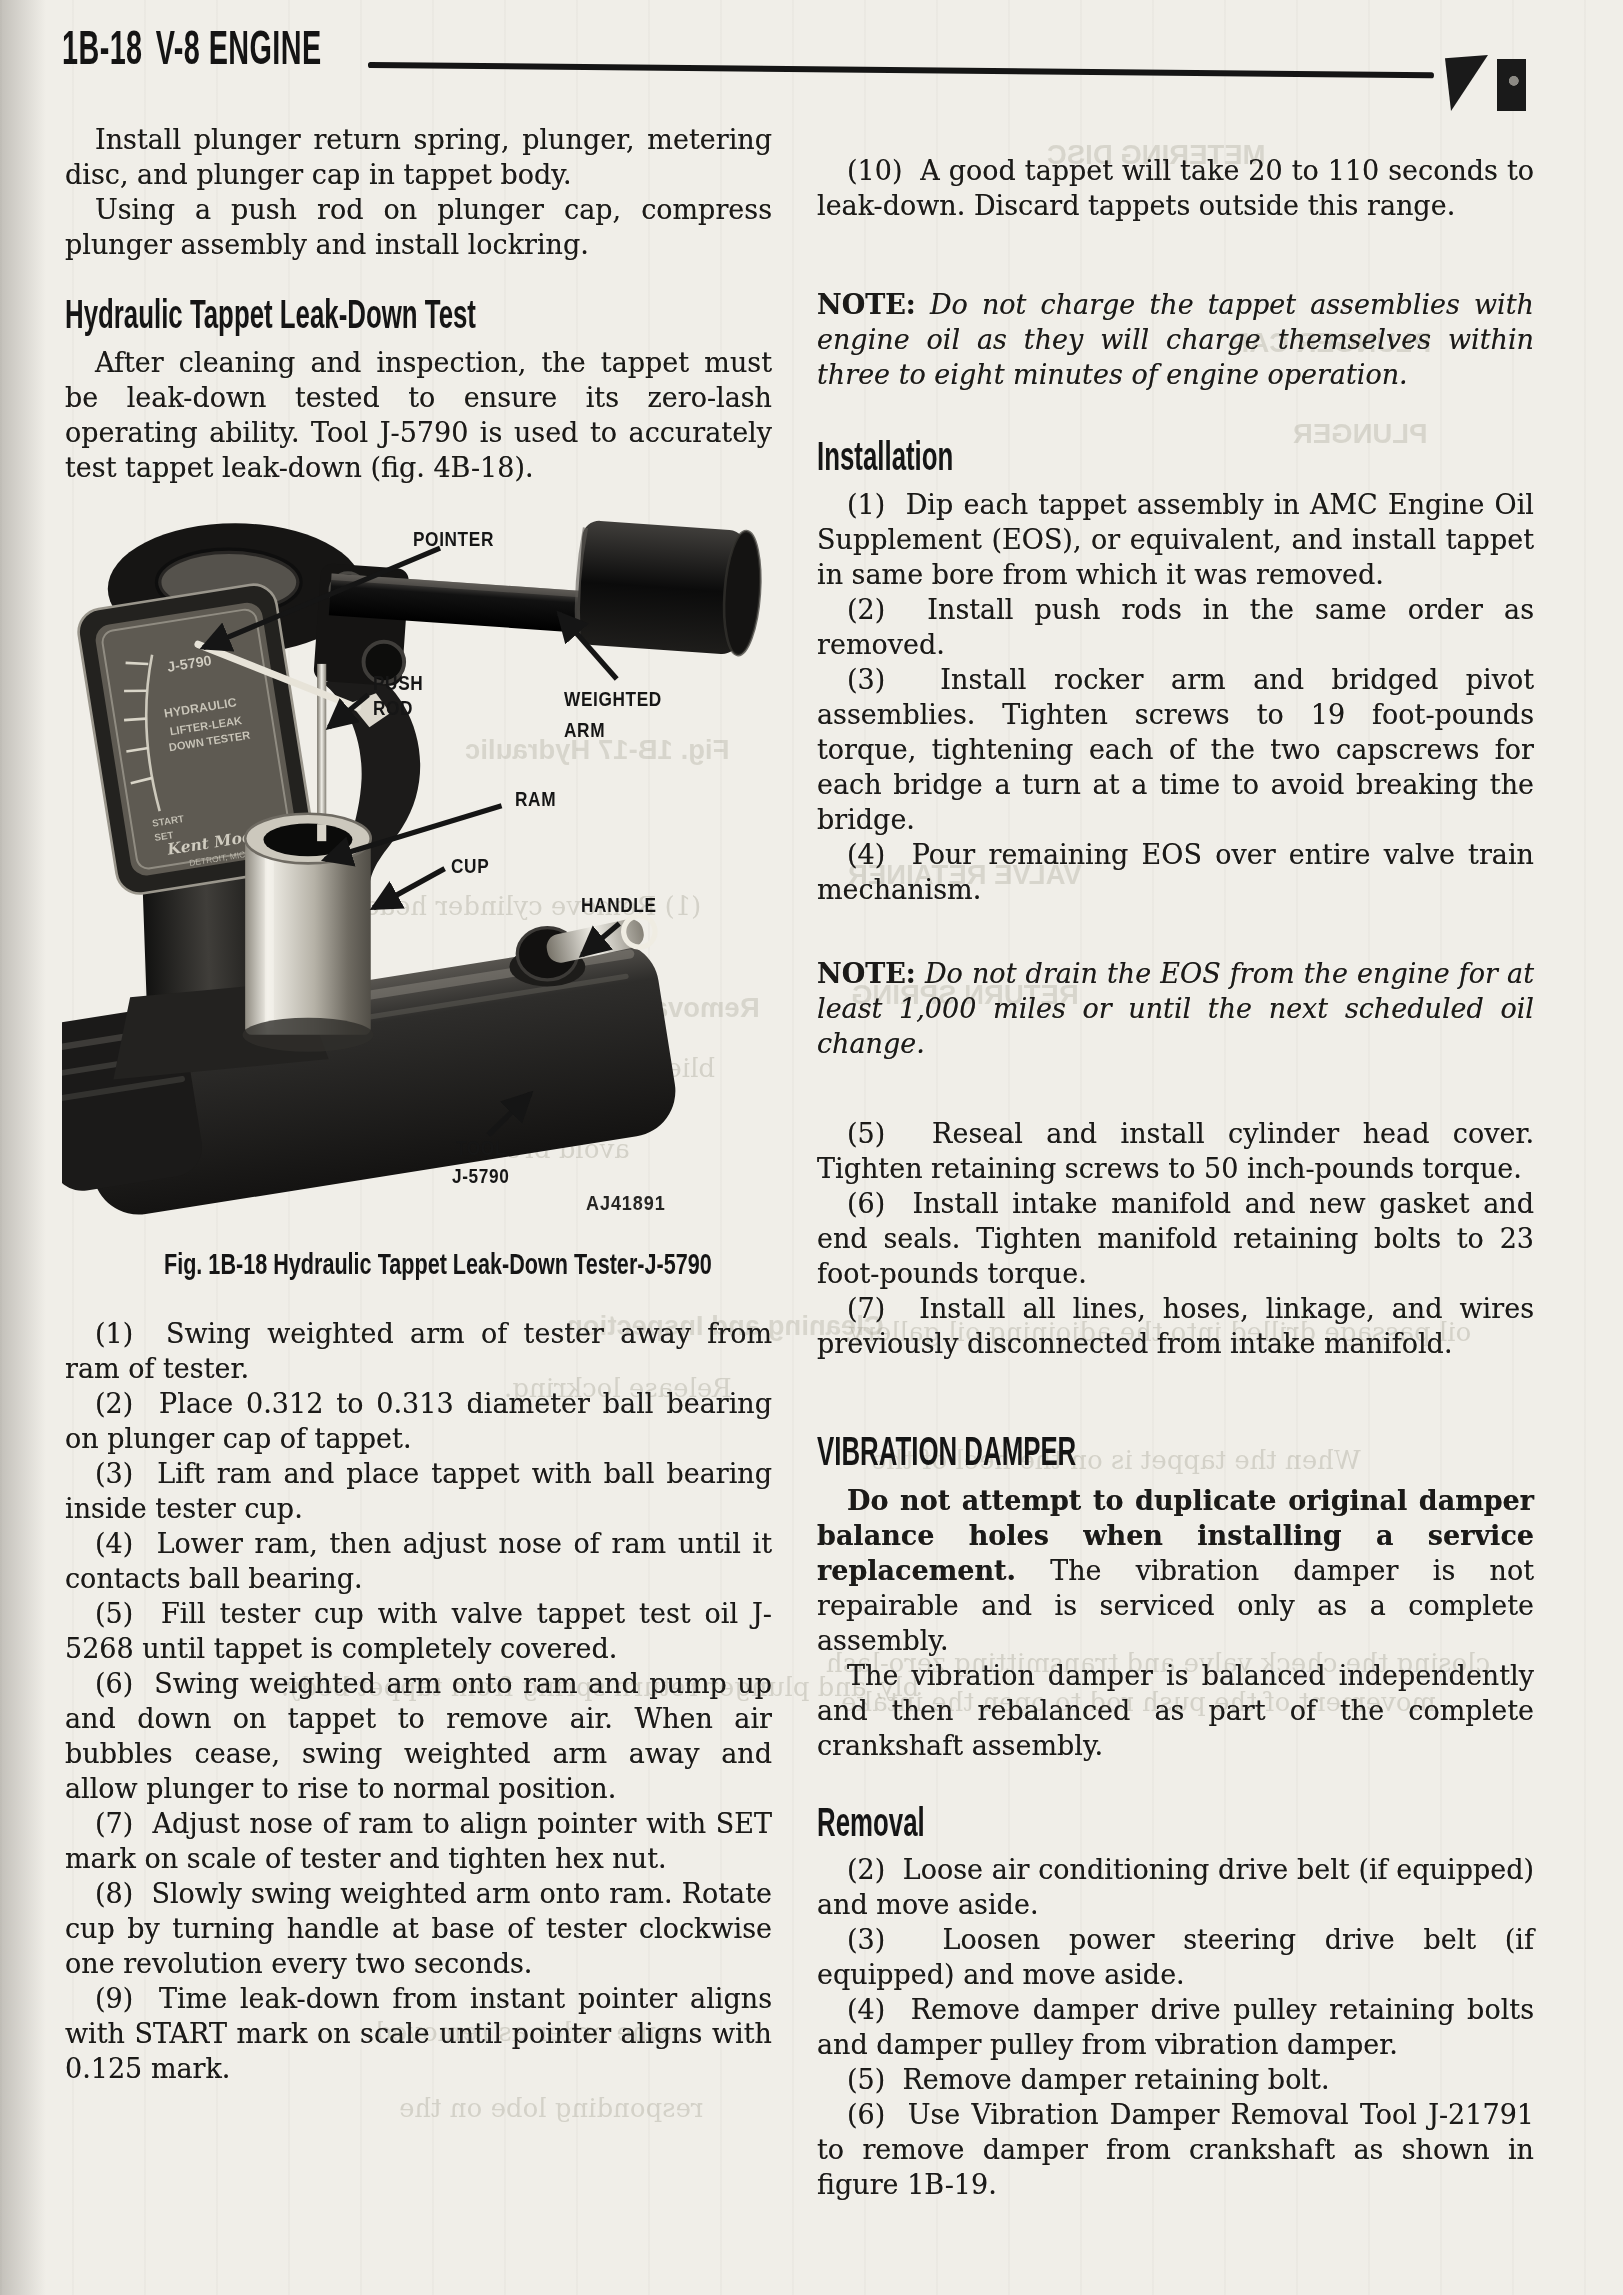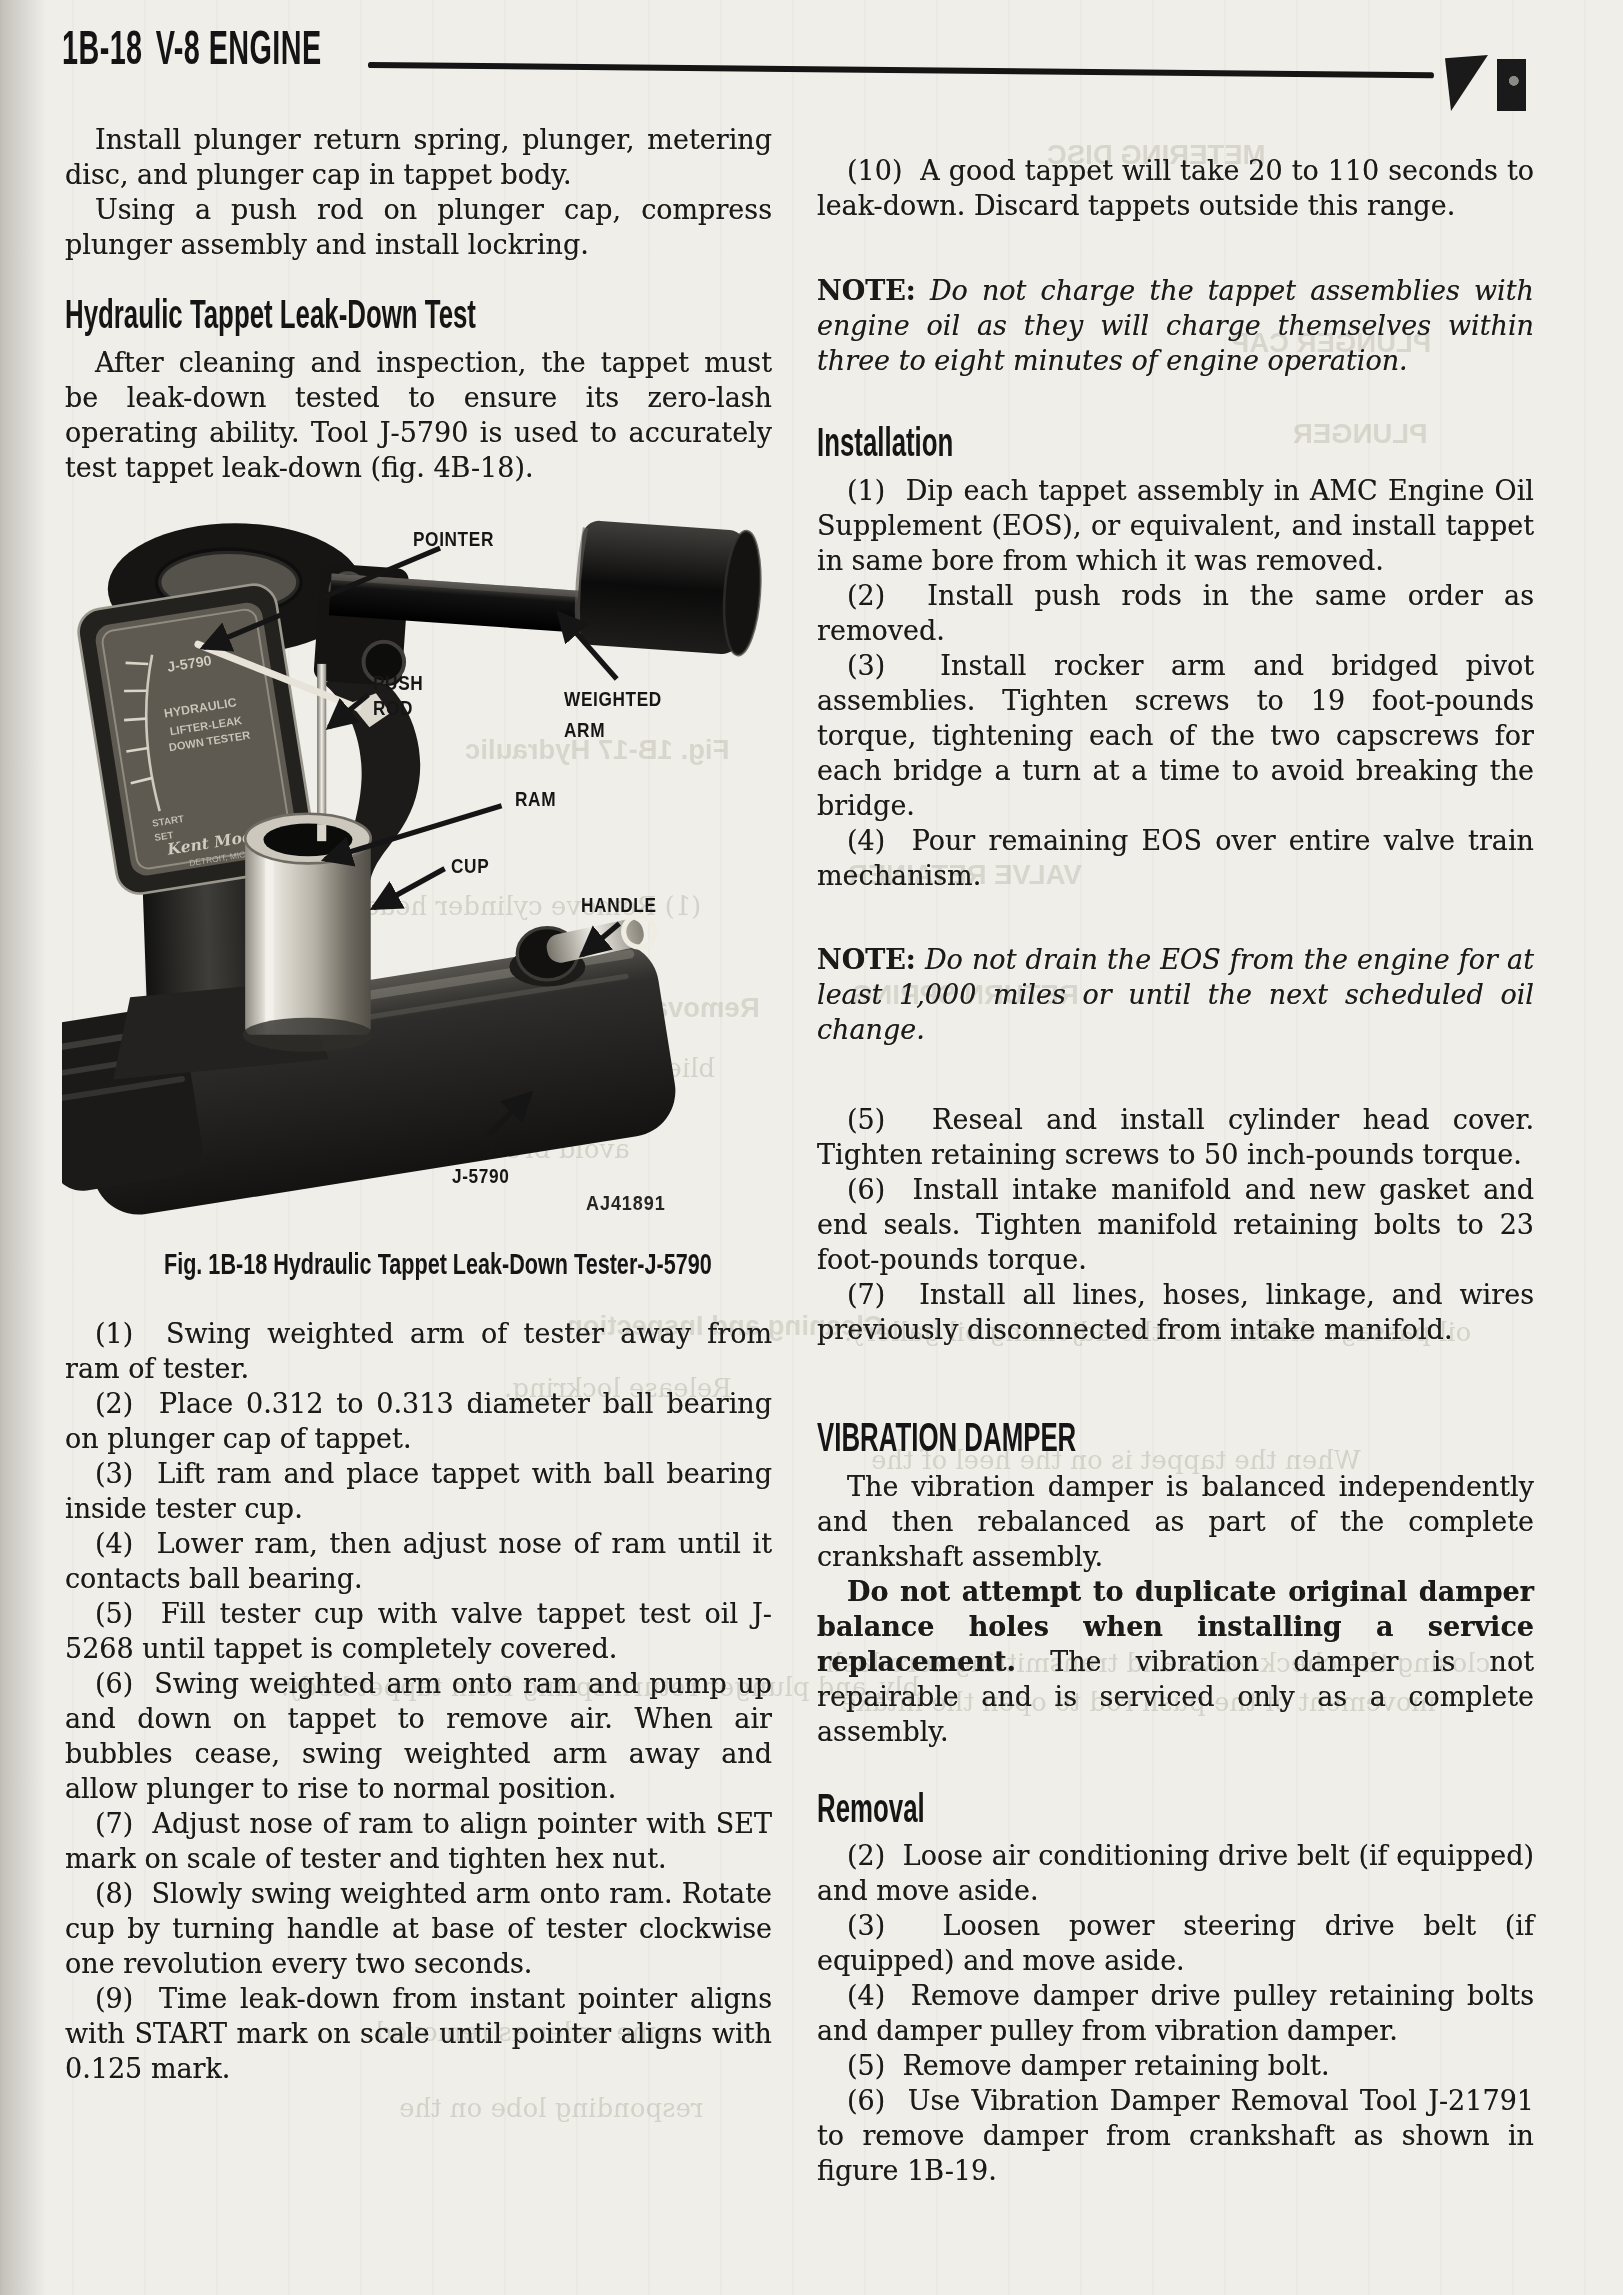--- a/index.html
+++ b/index.html
@@ -253,37 +253,37 @@
   <p class="step">(5)&nbsp; Fill tester cup with valve tappet test oil J-5268 until tappet is completely covered.</p>
   <p class="step">(6)&nbsp; Swing weighted arm onto ram and pump up and down on tappet to remove air. When air bubbles cease, swing weighted arm away and allow plunger to rise to normal position.</p>
   <p class="step">(7)&nbsp; Adjust nose of ram to align pointer with SET mark on scale of tester and tighten hex nut.</p>
   <p class="step">(8)&nbsp; Slowly swing weighted arm onto ram. Rotate cup by turning handle at base of tester clockwise one revolution every two seconds.</p>
   <p class="step">(9)&nbsp; Time leak-down from instant pointer aligns with START mark on scale until pointer aligns with 0.125 mark.</p>
 </div>
 
 <div class="col col-right">
   <p class="step">(10)&nbsp; A good tappet will take 20 to 110 seconds to leak-down. Discard tappets outside this range.</p>
 
-  <p class="note" style="margin-top:50px;"><span class="lbl">NOTE:</span> <span class="txt">Do not charge the tappet assemblies with engine oil as they will charge themselves within three to eight minutes of engine operation.</span></p>
+  <p class="note" style="margin-top:64px;"><span class="lbl">NOTE:</span> <span class="txt">Do not charge the tappet assemblies with engine oil as they will charge themselves within three to eight minutes of engine operation.</span></p>
 
   <h2 class="sec" style="margin:42px 0 7.9px;">Installation</h2>
   <p class="step">(1)&nbsp; Dip each tappet assembly in AMC Engine Oil Supplement (EOS), or equivalent, and install tappet in same bore from which it was removed.</p>
   <p class="step">(2)&nbsp; Install push rods in the same order as removed.</p>
   <p class="step">(3)&nbsp; Install rocker arm and bridged pivot assemblies. Tighten screws to 19 foot-pounds torque, tightening each of the two capscrews for each bridge a turn at a time to avoid breaking the bridge.</p>
   <p class="step">(4)&nbsp; Pour remaining EOS over entire valve train mechanism.</p>
 
   <p class="note" style="margin-top:49px;"><span class="lbl">NOTE:</span> <span class="txt">Do not drain the EOS from the engine for at least 1,000 miles or until the next scheduled oil change.</span></p>
 
   <p class="step" style="margin-top:55px;">(5)&nbsp; Reseal and install cylinder head cover. Tighten retaining screws to 50 inch-pounds torque.</p>
   <p class="step">(6)&nbsp; Install intake manifold and new gasket and end seals. Tighten manifold retaining bolts to 23 foot-pounds torque.</p>
   <p class="step">(7)&nbsp; Install all lines, hoses, linkage, and wires previously disconnected from intake manifold.</p>
 
   <h2 class="sec" style="margin:68px 0 9.2px;">VIBRATION DAMPER</h2>
+  <p class="step"><span class="bold-run">Do not attempt to duplicate original damper balance holes when installing a service replacement.</span> <span>The vibration damper is not repairable and is serviced only as a complete assembly.</span></p>
   <p class="step">The vibration damper is balanced independently and then rebalanced as part of the complete crankshaft assembly.</p>
-  <p class="step"><span class="bold-run">Do not attempt to duplicate original damper balance holes when installing a service replacement.</span> <span>The vibration damper is not repairable and is serviced only as a complete assembly.</span></p>
 
   <h2 class="sec" style="margin:37px 0 6.5px;">Removal</h2>
   <p class="step">(2)&nbsp; Loose air conditioning drive belt (if equipped) and move aside.</p>
   <p class="step">(3)&nbsp; Loosen power steering drive belt (if equipped) and move aside.</p>
   <p class="step">(4)&nbsp; Remove damper drive pulley retaining bolts and damper pulley from vibration damper.</p>
   <p class="step">(5)&nbsp; Remove damper retaining bolt.</p>
   <p class="step">(6)&nbsp; Use Vibration Damper Removal Tool J-21791 to remove damper from crankshaft as shown in figure 1B-19.</p>
 </div>
 
 

